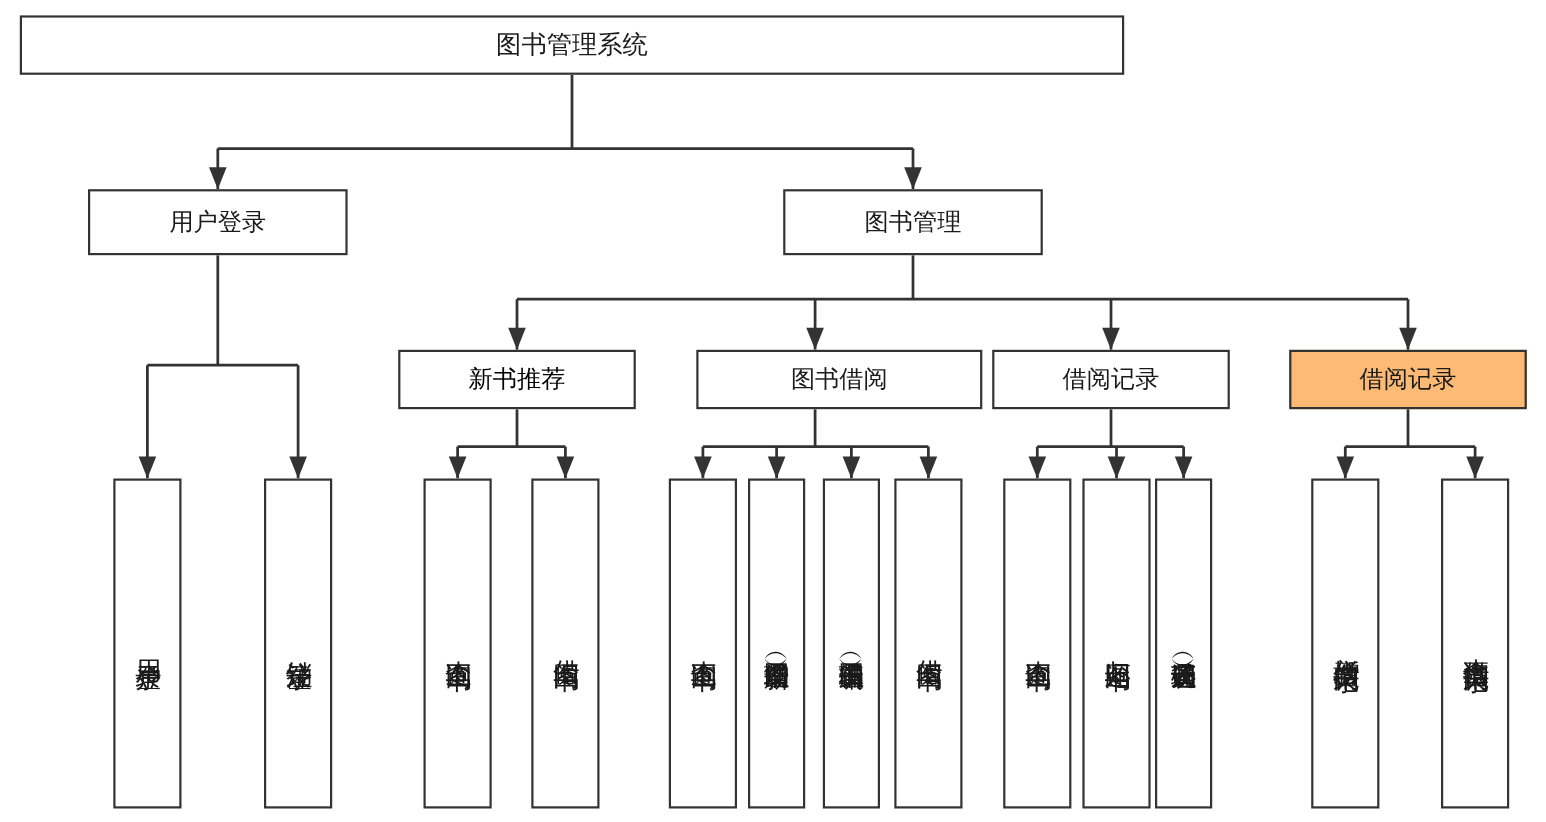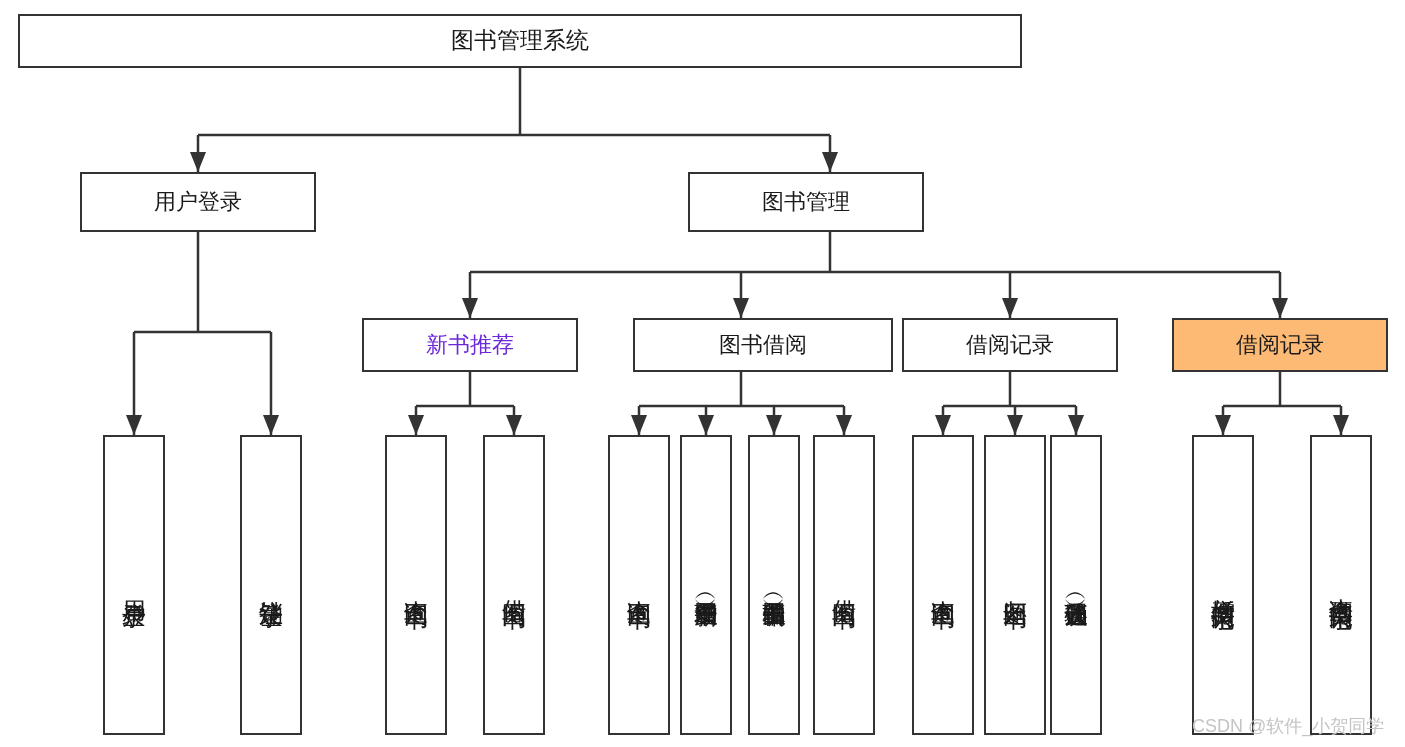--- a/index.html
+++ b/index.html
@@ -126,25 +126,25 @@
       <line x1="1341" y1="406" x2="1341" y2="435" stroke="#333333" stroke-width="2.5"></line>
       <polygon points="1333,415 1349,415 1341,435" fill="#333333"></polygon>
     </svg>
   <div id="nodes">
       <div class="node horizontal root" style="left: 18px; top: 14px; width: 1004px; height: 54px; border-color: rgb(51, 51, 51); background: rgb(255, 255, 255);">
         <span class="node-label" style="color: rgb(26, 26, 26);">图书管理系统</span>
       </div>
       <div class="node horizontal" style="left: 80px; top: 172px; width: 236px; height: 60px; border-color: rgb(51, 51, 51); background: rgb(255, 255, 255);">
         <span class="node-label" style="color: rgb(26, 26, 26);">用户登录</span>
       </div>
-      <div class="node horizontal" style="left: 688px; top: 172px; width: 236px; height: 60px; border-color: rgb(51, 51, 51); background: rgb(255, 255, 255);">
+      <div class="node horizontal" style="left: 712px; top: 172px; width: 236px; height: 60px; border-color: rgb(51, 51, 51); background: rgb(255, 255, 255);">
         <span class="node-label" style="color: rgb(26, 26, 26);">图书管理</span>
       </div>
       <div class="node horizontal" style="left: 362px; top: 318px; width: 216px; height: 54px; border-color: rgb(51, 51, 51); background: rgb(255, 255, 255);">
-        <span class="node-label" style="color: #6d28d9;">新书推荐</span>
+        <span class="node-label" style="color: #000000;">新书推荐</span>
       </div>
       <div class="node horizontal" style="left: 633px; top: 318px; width: 260px; height: 54px; border-color: rgb(51, 51, 51); background: rgb(255, 255, 255);">
         <span class="node-label" style="color: rgb(26, 26, 26);">图书借阅</span>
       </div>
       <div class="node horizontal" style="left: 902px; top: 318px; width: 216px; height: 54px; border-color: rgb(51, 51, 51); background: rgb(255, 255, 255);">
         <span class="node-label" style="color: rgb(26, 26, 26);">借阅记录</span>
       </div>
       <div class="node horizontal" style="left: 1172px; top: 318px; width: 216px; height: 54px; border-color: rgb(51, 51, 51); background: #fdba74;">
         <span class="node-label" style="color: rgb(26, 26, 26);">借阅记录</span>
       </div>
@@ -181,14 +181,13 @@
       <div class="node vertical tight" style="left: 1050px; top: 435px; width: 52px; height: 300px; border-color: rgb(51, 51, 51); background: rgb(255, 255, 255);">
         <span class="node-label" style="color: rgb(26, 26, 26);">确认归还（管理员）</span>
       </div>
       <div class="node vertical" style="left: 1192px; top: 435px; width: 62px; height: 300px; border-color: rgb(51, 51, 51); background: rgb(255, 255, 255);">
         <span class="node-label" style="color: rgb(26, 26, 26);">新增借阅记录</span>
       </div>
       <div class="node vertical" style="left: 1310px; top: 435px; width: 62px; height: 300px; border-color: rgb(51, 51, 51); background: rgb(255, 255, 255);">
         <span class="node-label" style="color: rgb(26, 26, 26);">查询借阅记录</span>
       </div>
     </div>
-  <div class="watermark" style="left: 1192px; top: 714px; color: rgb(196, 196, 196);">CSDN @软件_小贺同学</div>
 </div>
 
 </body></html>

